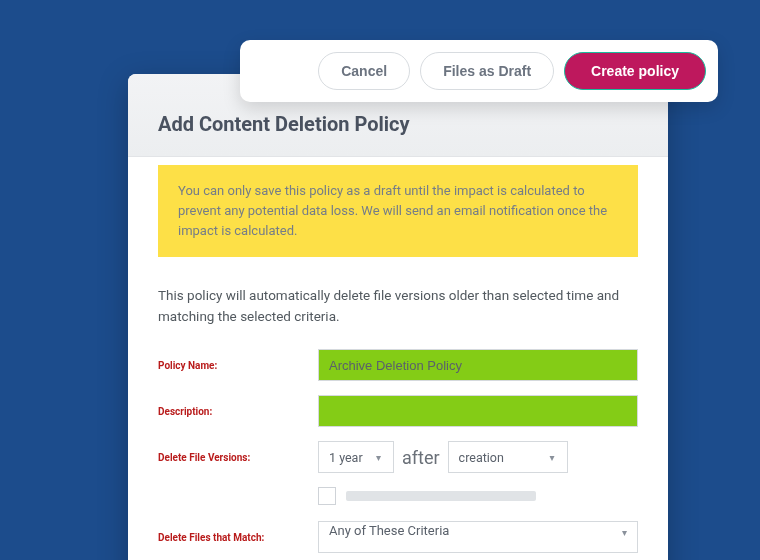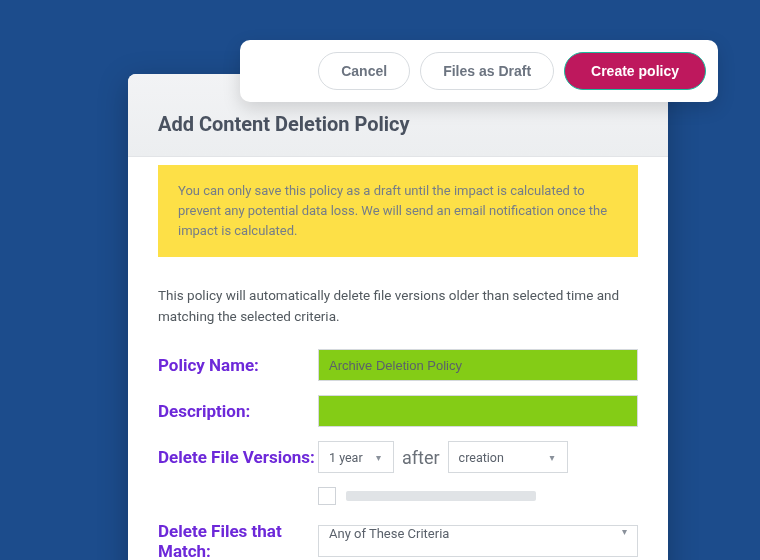--- a/index.html
+++ b/index.html
@@ -78,23 +78,23 @@
     line-height: 1.55;
     margin-bottom: 22px;
   }
   .row {
     display: flex;
     align-items: center;
     margin-bottom: 14px;
   }
   .row .label {
     width: 160px;
-    font-size: 17px;
+    font-size: 10px;
     font-weight: 700;
-    color: #6d28d9;
+    color: #b91c1c;
   }
   .row .field { flex: 1; display: flex; gap: 8px; align-items: center; }
   .textin {
     flex: 1;
     height: 32px;
     border: 1px solid #d5d9dd;
     padding: 12px 10px;
     font-size: 13px;
     color: #5a616b;
     background: #84cc16;
@@ -126,22 +126,22 @@
     flex: 1; height: 10px;
     background: #e0e3e6;
     border-radius: 2px;
     max-width: 190px;
   }
   .wide-sel {
     flex: 1;
     height: 32px;
     border: 1px solid #d5d9dd;
     background: #fff;
-    display: flex; align-items: flex-start; justify-content: space-between;
-    padding: 0 10px;
+    display: flex; align-items: flex-end; justify-content: space-between;
+    padding: 14px 10px;
     font-size: 13px;
     color: #5a616b;
     cursor: pointer;
   }
 </style>
 </head>
 <body>
 
 <div class="action-bar">
   <button class="btn">Cancel</button>

